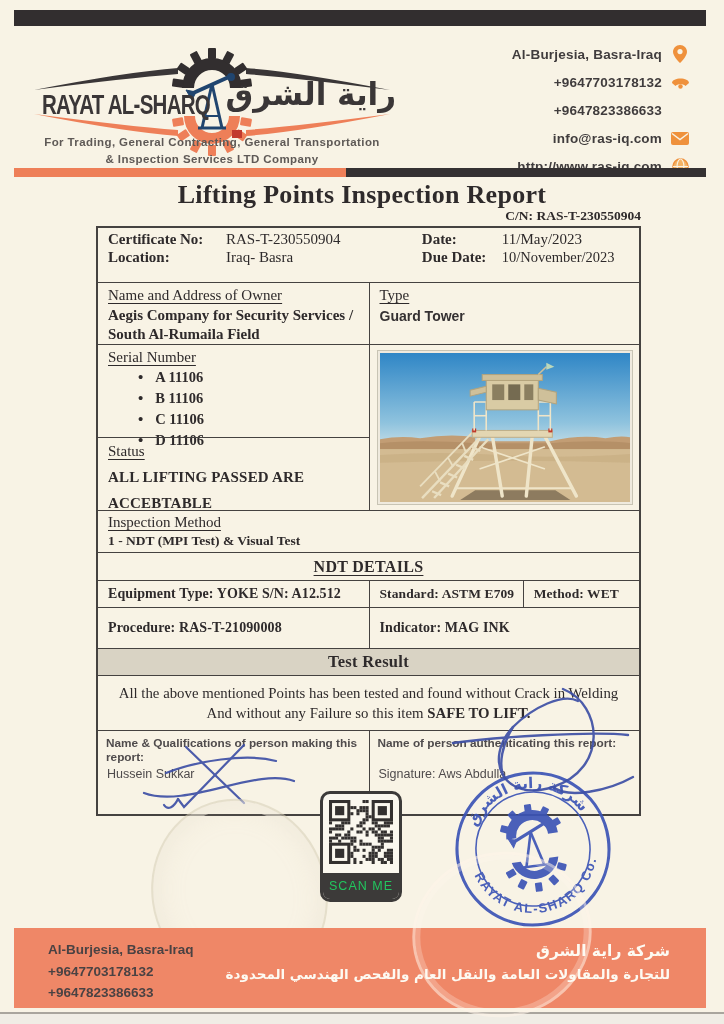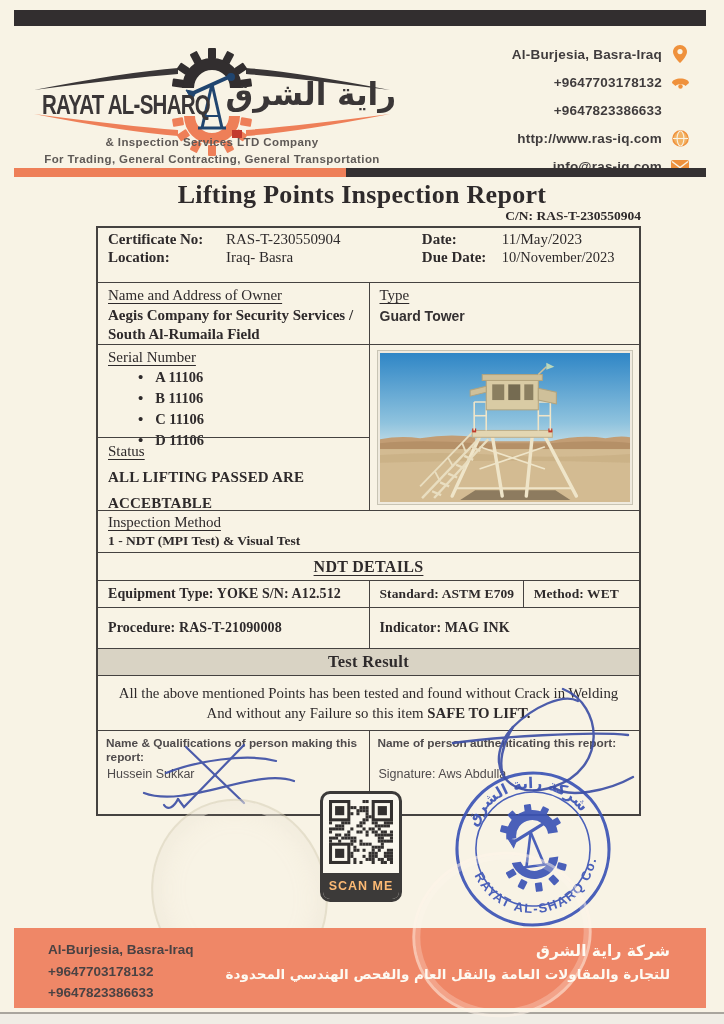--- a/index.html
+++ b/index.html
@@ -79,21 +79,21 @@
   .sig-name { position:absolute; left:9px; top:36px; font-family:"Liberation Sans",sans-serif; font-size:12.5px; color:#4f4b4c; }
   .sig-svg { position:absolute; pointer-events:none; }
   .sig-svg.left { left:28px; top:2px; }
   .sig-svg.right { right:-4px; top:-52px; z-index:3; }
 
   
   .qr-badge { position:absolute; left:320px; top:791px; width:82px; height:111px; border:3px solid #3c3a39;
               border-radius:10px; background:#faf7ee; overflow:hidden; }
   .qr-badge svg { display:block; margin:6px auto 0; }
   .qr-band { position:absolute; left:0; bottom:0; width:100%; height:26px; background:#3c3a39;
-             color:#fdba74; text-align:center; font-size:12.5px; font-weight:bold; letter-spacing:1px; line-height:26px; }
+             color:#22c55e; text-align:center; font-size:12.5px; font-weight:normal; letter-spacing:1px; line-height:26px; }
   .stamp { position:absolute; left:452px; top:768px; width:162px; height:162px; transform:rotate(-8deg); opacity:.92; }
   .wm { position:absolute; border-radius:50%; pointer-events:none; }
   .wm1 { left:152px; top:798px; width:175px; height:192px; border:2px solid rgba(214,205,182,.55);
          box-shadow:inset 0 0 0 8px rgba(244,238,224,.5), inset 0 0 30px rgba(210,200,175,.25); transform:rotate(-18deg); }
   .wm2 { left:412px; top:852px; width:180px; height:165px; border:3px solid rgba(255,244,233,.55); z-index:2; transform:rotate(-12deg);
          box-shadow:inset 0 0 0 5px rgba(255,248,238,.25); }
   .footer { position:absolute; left:14px; top:928px; width:692px; height:80px; background:#ef8767; }
   .f-left { position:absolute; left:34px; top:11px; font-size:13.5px; font-weight:bold; color:#4a4243; line-height:21.5px; z-index:3; }
   .f-right { position:absolute; right:36px; top:12px; text-align:right; direction:rtl; color:#fdfaf2;
              font-family:"DejaVu Sans",sans-serif; z-index:3; }
@@ -148,22 +148,22 @@
           <path d="M160,58 L170,60 L166,68 Z" fill="#20456f" stroke-width="1"></path>
           <circle cx="205" cy="45" r="4" fill="#20456f" stroke="none"></circle>
           <path d="M179,84 L193,84" stroke-width="2"></path>
         </g>
         <rect x="206" y="98" width="10" height="8" fill="#c23a2e"></rect>
       </g>
     </svg>
     <div class="logo-en">RAYAT AL-SHARQ</div>
     <div class="logo-ar">راية الشرق</div>
     <div class="tagline">
+      <div>For Trading, General Contracting, General Transportation</div>
       <div>&amp; Inspection Services LTD Company</div>
-      <div>For Trading, General Contracting, General Transportation</div>
     </div>
   </div>
 
   <div class="contacts">
     <div class="contact-row">
       <span class="txt">Al-Burjesia, Basra-Iraq</span>
       <span class="ico">
         <svg width="14" height="18" viewBox="0 0 14 18">
             <path d="M7,0 C10.9,0 14,3.1 14,7 C14,11.5 7,18 7,18 C7,18 0,11.5 0,7 C0,3.1 3.1,0 7,0 Z" fill="#ef913c"></path>
             <circle cx="7" cy="6.6" r="2.6" fill="#f8f3e5"></circle>
@@ -177,36 +177,36 @@
             <path d="M1,8 C1,2 18,2 18,8 L14.5,11 C13,8.5 6,8.5 4.5,11 Z" fill="#ef913c"></path>
             <circle cx="9.5" cy="11.5" r="2.2" fill="#ef913c"></circle>
           </svg>
       </span>
     </div>
     <div class="contact-row">
       <span class="txt">+9647823386633</span>
       <span class="ico"></span>
     </div>
     <div class="contact-row">
+      <span class="txt">info@ras-iq.com</span>
+      <span class="ico">
+        <svg width="18" height="13" viewBox="0 0 18 13">
+            <rect width="18" height="13" rx="2" fill="#ef913c"></rect>
+            <path d="M1,1.5 L9,7.5 L17,1.5" fill="none" stroke="#f8f3e5" stroke-width="1.4"></path>
+          </svg>
+      </span>
+    </div>
+    <div class="contact-row">
       <span class="txt">http://www.ras-iq.com</span>
       <span class="ico">
         <svg width="17" height="17" viewBox="0 0 17 17">
             <circle cx="8.5" cy="8.5" r="7.5" fill="#f3b264"></circle>
             <circle cx="8.5" cy="8.5" r="7.5" fill="none" stroke="#ef913c" stroke-width="1.6"></circle>
             <ellipse cx="8.5" cy="8.5" rx="3.4" ry="7.5" fill="none" stroke="#f8f3e5" stroke-width="1.1"></ellipse>
             <path d="M1,8.5 H16" stroke="#f8f3e5" stroke-width="1.1"></path>
-          </svg>
-      </span>
-    </div>
-    <div class="contact-row">
-      <span class="txt">info@ras-iq.com</span>
-      <span class="ico">
-        <svg width="18" height="13" viewBox="0 0 18 13">
-            <rect width="18" height="13" rx="2" fill="#ef913c"></rect>
-            <path d="M1,1.5 L9,7.5 L17,1.5" fill="none" stroke="#f8f3e5" stroke-width="1.4"></path>
           </svg>
       </span>
     </div>
   </div>
 
   <div class="divider"></div>
 
   <div class="title">Lifting Points Inspection Report</div>
   <div class="cn">C/N: RAS-T-230550904</div>
 

